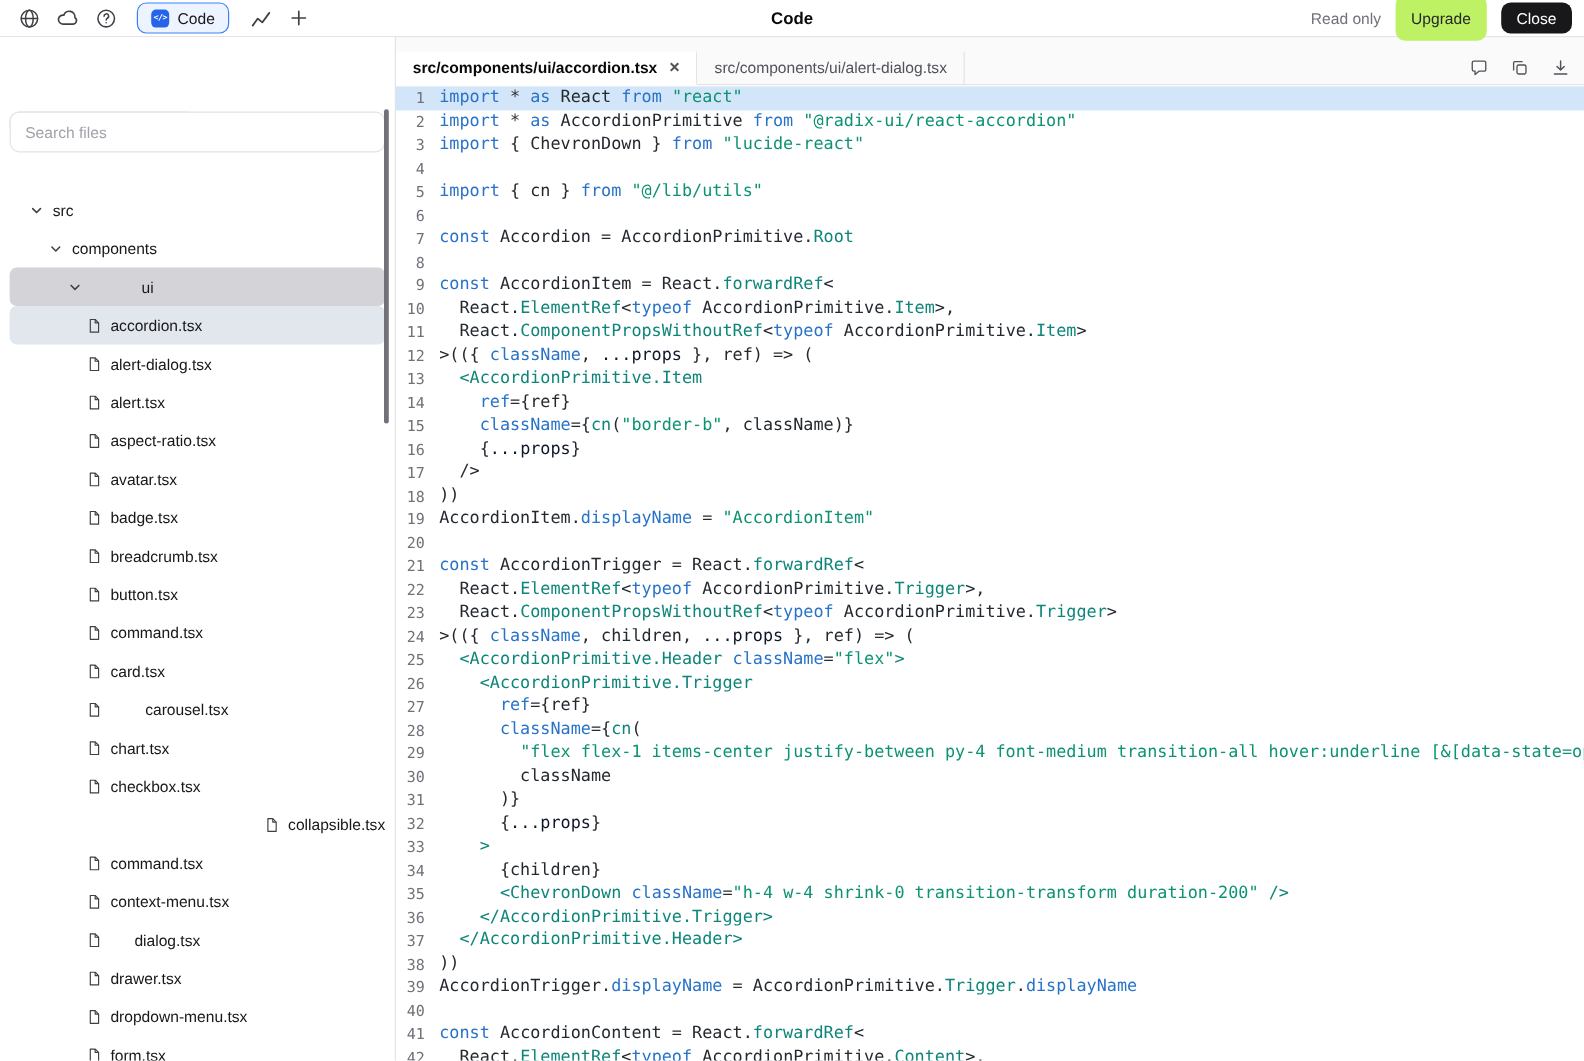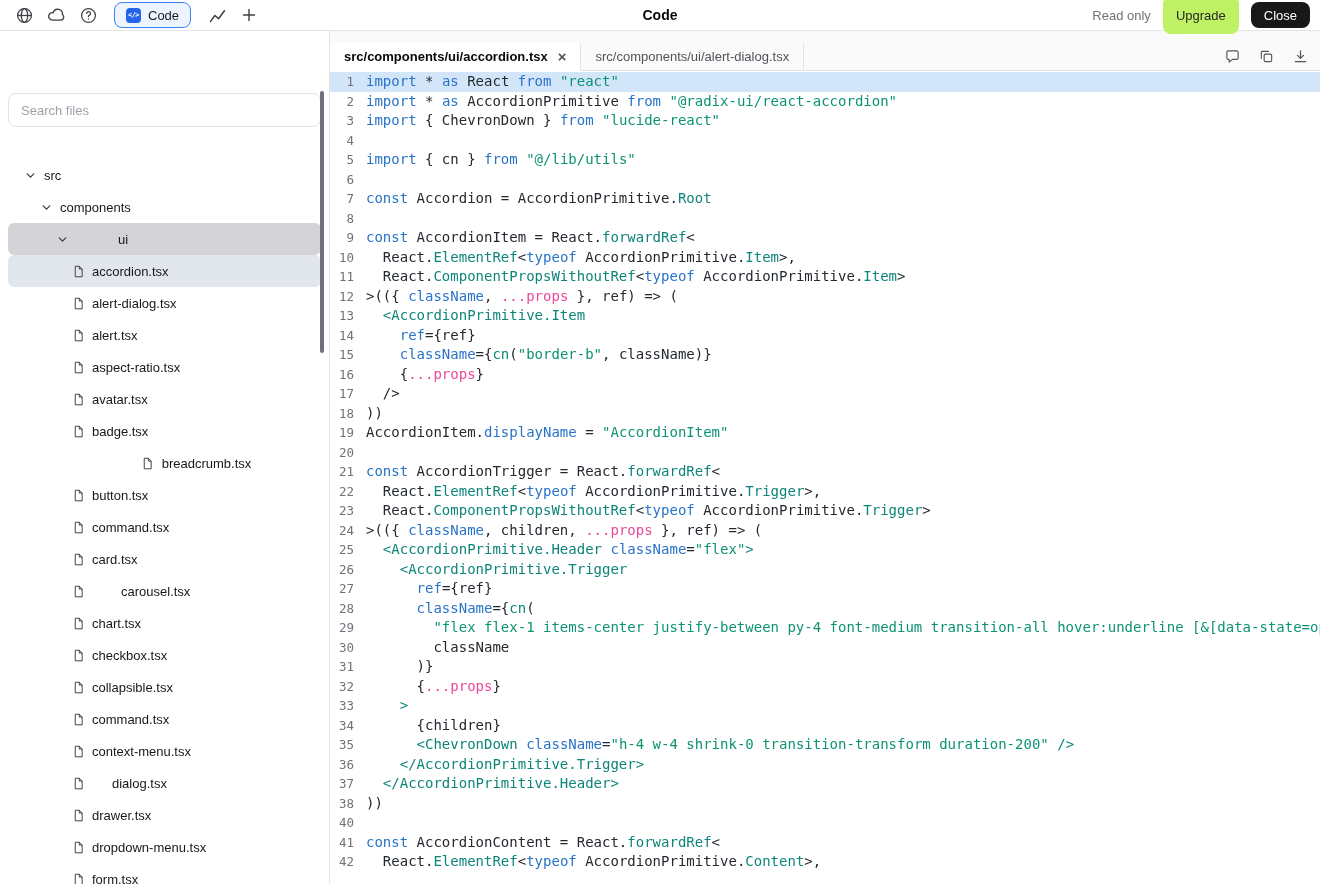--- a/index.html
+++ b/index.html
@@ -70,21 +70,21 @@
   .code-line { display:flex; height:19.5px; cursor:text; }
   .code-line.hl { background:#d3e5f8; }
   .gutter { width:22px; min-width:22px; margin-left:2px; text-align:right; color:#71717a;
     font-size:12.5px; line-height:19.5px; user-select:none; }
   .code-text { white-space:pre; margin-left:12px; color:#24292f; }
   .tk-p { color:#24292f; }
   .tk-k { color:#2873c8; }
   .tk-a { color:#2873c8; }
   .tk-s { color:#0d9373; }
   .tk-t { color:#0e8579; }
-  .tk-o { color:#ec4899; }
+  .tk-o { color:#0f172a; }
 </style>
 </head>
 <body>
 
 <header class="topbar">
   <div class="tb-left">
     <button class="icon-btn">
       <svg width="17" height="17" viewBox="0 0 16 16" fill="none" stroke="currentColor" stroke-width="1.2">
           <circle cx="8" cy="8" r="6.5"></circle>
           <ellipse cx="8" cy="8" rx="3" ry="6.5"></ellipse>
@@ -222,21 +222,21 @@
         </div>
         <div class="tree-row" style="padding-left: 62px;">
           <span class="tree-icon">
             <svg width="13" height="13" viewBox="0 0 16 16" fill="none" stroke="currentColor" stroke-width="1.2" stroke-linejoin="round">
               <path d="M4 1.5h5L12.5 5v9.5h-8.5z"></path>
               <path d="M9 1.5V5h3.5"></path>
             </svg>
           </span>
           <span class="tree-label">badge.tsx</span>
         </div>
-        <div class="tree-row" style="padding-left: 62px; justify-content: center;">
+        <div class="tree-row" style="padding-left: 62px;">
           <span class="tree-icon">
             <svg width="13" height="13" viewBox="0 0 16 16" fill="none" stroke="currentColor" stroke-width="1.2" stroke-linejoin="round">
               <path d="M4 1.5h5L12.5 5v9.5h-8.5z"></path>
               <path d="M9 1.5V5h3.5"></path>
             </svg>
           </span>
           <span class="tree-label">breadcrumb.tsx</span>
         </div>
         <div class="tree-row" style="padding-left: 62px;">
           <span class="tree-icon">
@@ -285,21 +285,21 @@
         </div>
         <div class="tree-row" style="padding-left: 62px;">
           <span class="tree-icon">
             <svg width="13" height="13" viewBox="0 0 16 16" fill="none" stroke="currentColor" stroke-width="1.2" stroke-linejoin="round">
               <path d="M4 1.5h5L12.5 5v9.5h-8.5z"></path>
               <path d="M9 1.5V5h3.5"></path>
             </svg>
           </span>
           <span class="tree-label">checkbox.tsx</span>
         </div>
-        <div class="tree-row" style="padding-left: 62px;">
+        <div class="tree-row" style="padding-left: 62px; justify-content: flex-end;">
           <span class="tree-icon">
             <svg width="13" height="13" viewBox="0 0 16 16" fill="none" stroke="currentColor" stroke-width="1.2" stroke-linejoin="round">
               <path d="M4 1.5h5L12.5 5v9.5h-8.5z"></path>
               <path d="M9 1.5V5h3.5"></path>
             </svg>
           </span>
           <span class="tree-label">collapsible.tsx</span>
         </div>
         <div class="tree-row" style="padding-left: 62px;">
           <span class="tree-icon">
@@ -536,20 +536,24 @@
         </div>
         <div class="code-line">
           <span class="gutter">37</span>
           <span class="code-text"><span class="tk-p">  </span><span class="tk-t">&lt;/AccordionPrimitive.Header&gt;</span></span>
         </div>
         <div class="code-line">
           <span class="gutter">38</span>
           <span class="code-text"><span class="tk-p">))</span></span>
         </div>
         <div class="code-line">
+          <span class="gutter">39</span>
+          <span class="code-text"><span class="tk-p">AccordionTrigger.</span><span class="tk-a">displayName</span><span class="tk-p"> = AccordionPrimitive.</span><span class="tk-t">Trigger</span><span class="tk-p">.</span><span class="tk-a">displayName</span></span>
+        </div>
+        <div class="code-line">
           <span class="gutter">40</span>
           <span class="code-text"></span>
         </div>
         <div class="code-line">
           <span class="gutter">41</span>
           <span class="code-text"><span class="tk-k">const</span><span class="tk-p"> AccordionContent = React.</span><span class="tk-t">forwardRef</span><span class="tk-p">&lt;</span></span>
         </div>
         <div class="code-line">
           <span class="gutter">42</span>
           <span class="code-text"><span class="tk-p">  React.</span><span class="tk-t">ElementRef</span><span class="tk-p">&lt;</span><span class="tk-k">typeof</span><span class="tk-p"> AccordionPrimitive.</span><span class="tk-t">Content</span><span class="tk-p">&gt;,</span></span>

